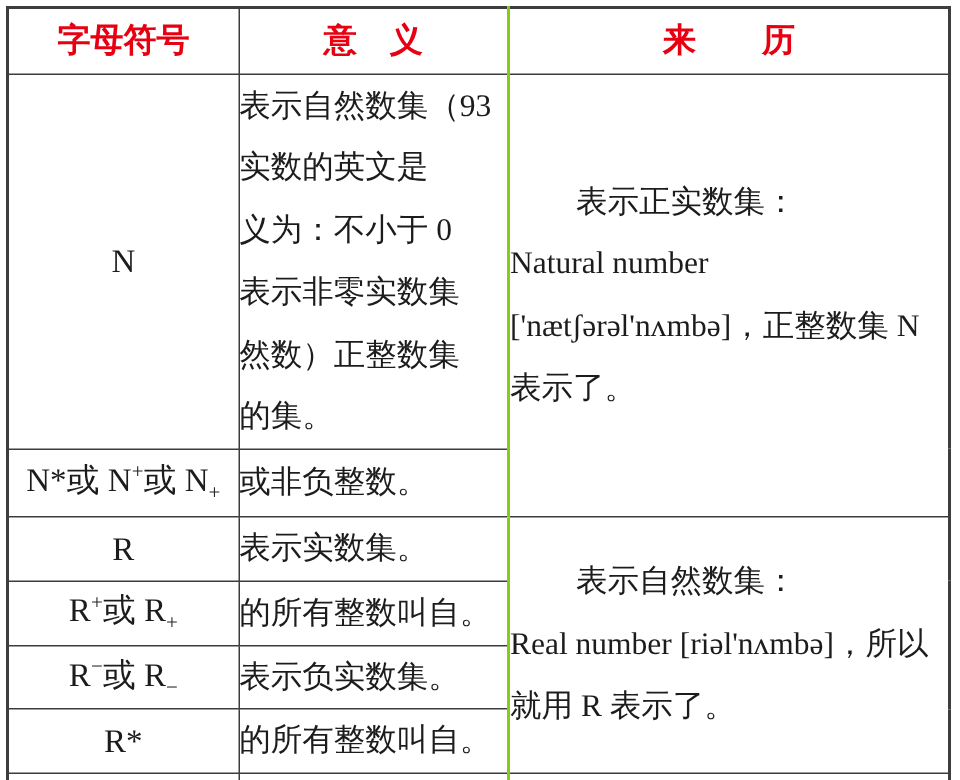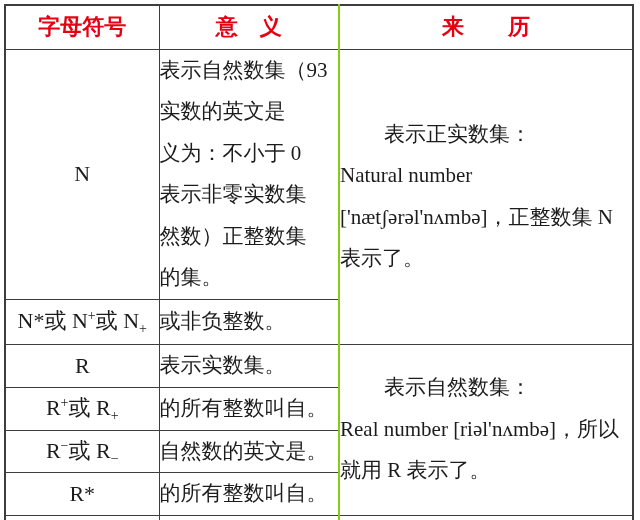--- a/index.html
+++ b/index.html
@@ -132,21 +132,21 @@
       <td class="meaning-cell">
         <div class="line">的所有整数叫自。</div>
       </td>
     </tr>
 
     <tr class="r-rminus">
       <td class="sym-cell">
         <span>R</span><sup>−</sup><span>或 R</span><sub>−</sub>
       </td>
       <td class="meaning-cell">
-        <div class="line">自然数的英文是。</div>
+        <div class="line">表示负实数集。</div>
       </td>
     </tr>
 
     <tr class="r-rstar">
       <td class="sym-cell">R*</td>
       <td class="meaning-cell">
         <div class="line">的所有整数叫自。</div>
       </td>
     </tr>
 

